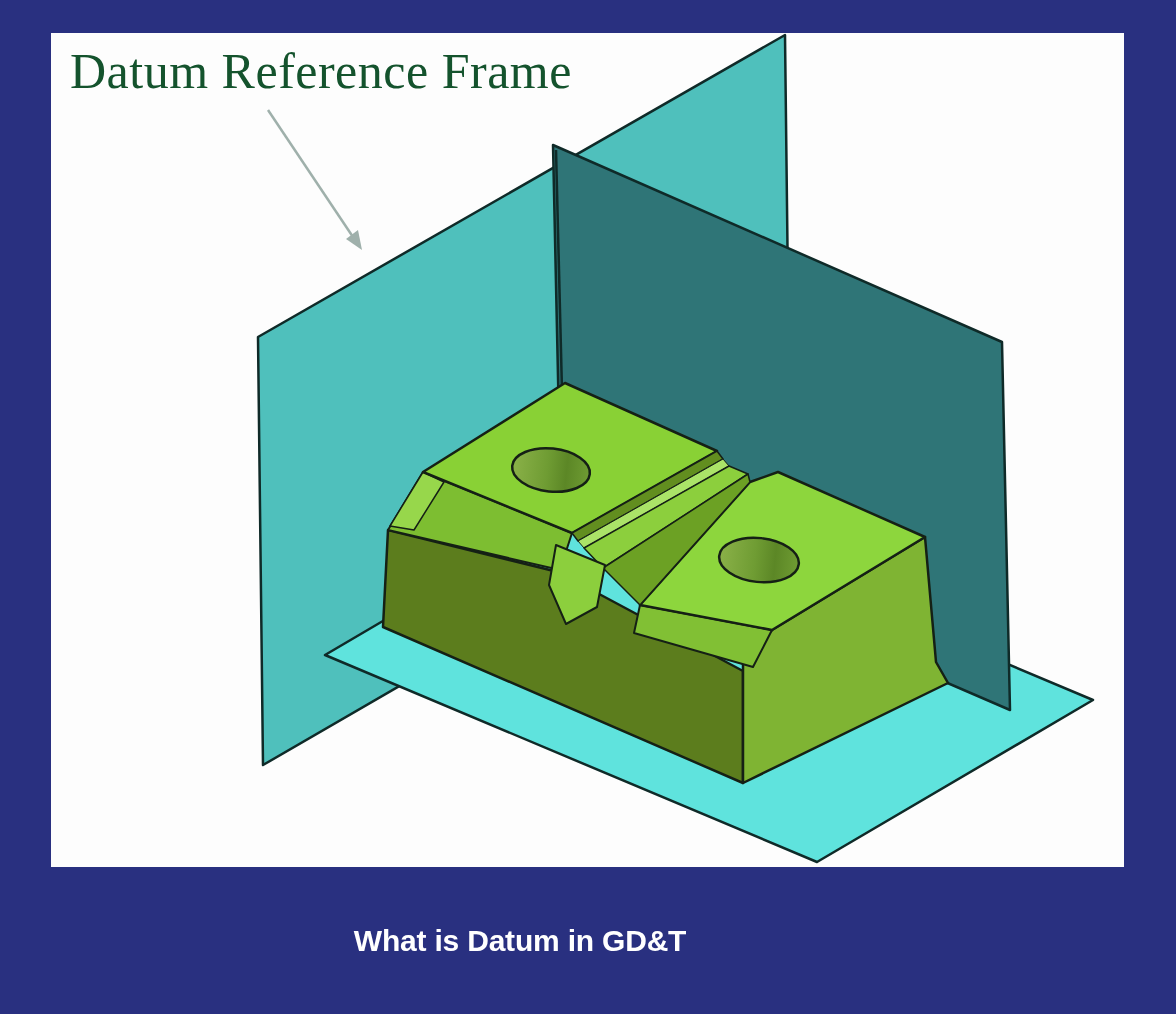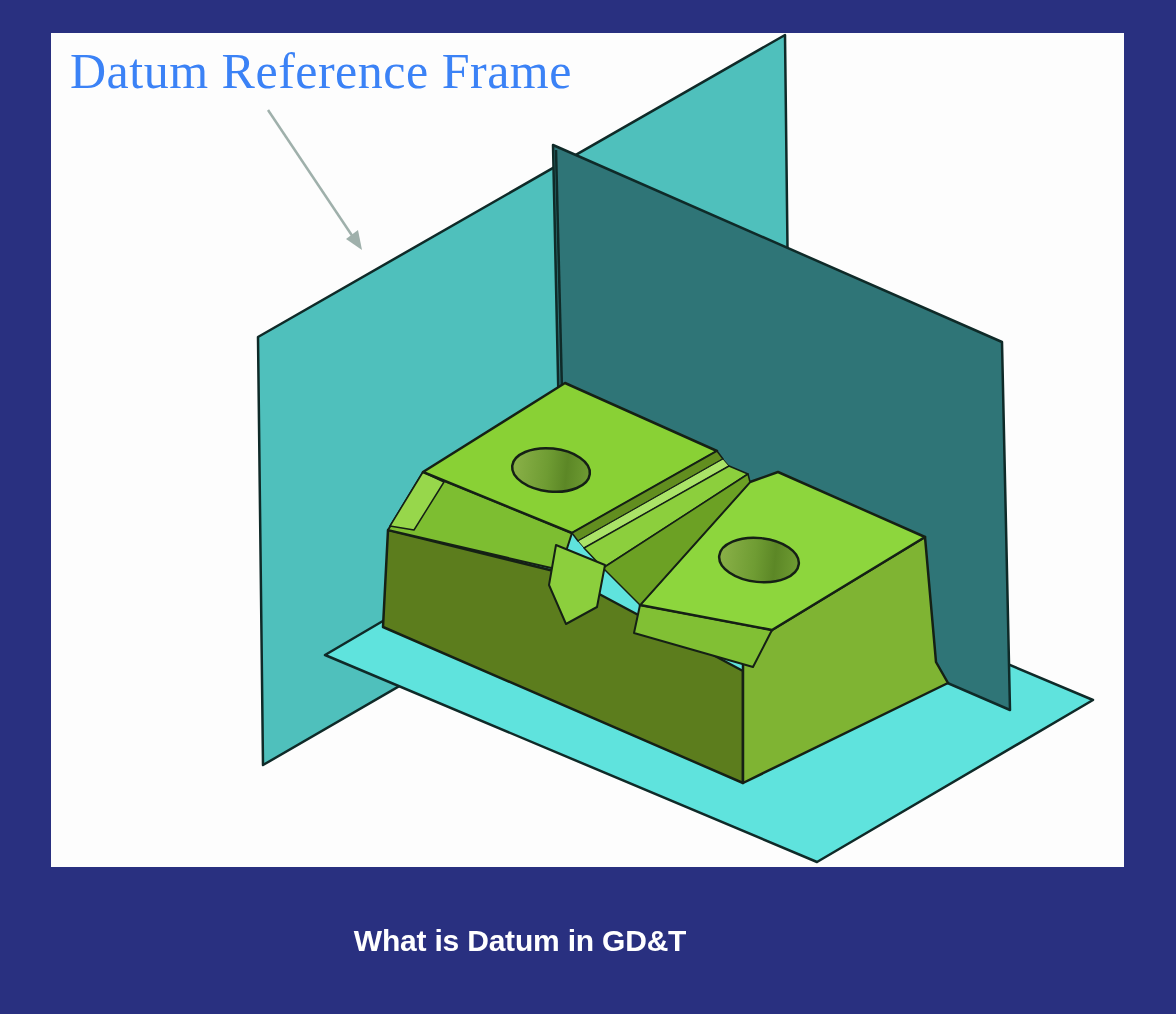--- a/index.html
+++ b/index.html
@@ -114,20 +114,20 @@
           <ellipse cx="759" cy="560" rx="40" ry="22" transform="rotate(6 759 560)" fill="url(#holeGrad)" stroke-width="2.5"></ellipse>
         </g>
 
         <g>
           <line x1="268" y1="110" x2="353" y2="237" stroke-width="2.5" stroke="#9fb0ab"></line>
           <polygon points="362,250 358,230 346,239" fill="#9fb0ab"></polygon>
         </g>
       </g>
     </svg>
 
-    <div class="figure-label" style="color: #3b82f6;">Datum Reference Frame</div>
+    <div class="figure-label" style="color: #14532d;">Datum Reference Frame</div>
   </div>
 
   <div class="caption-bar">
     <div class="caption-text" style="color: rgb(255, 255, 255);">What is Datum in GD&amp;T</div>
   </div>
 
 </div>
 
 </body></html>

